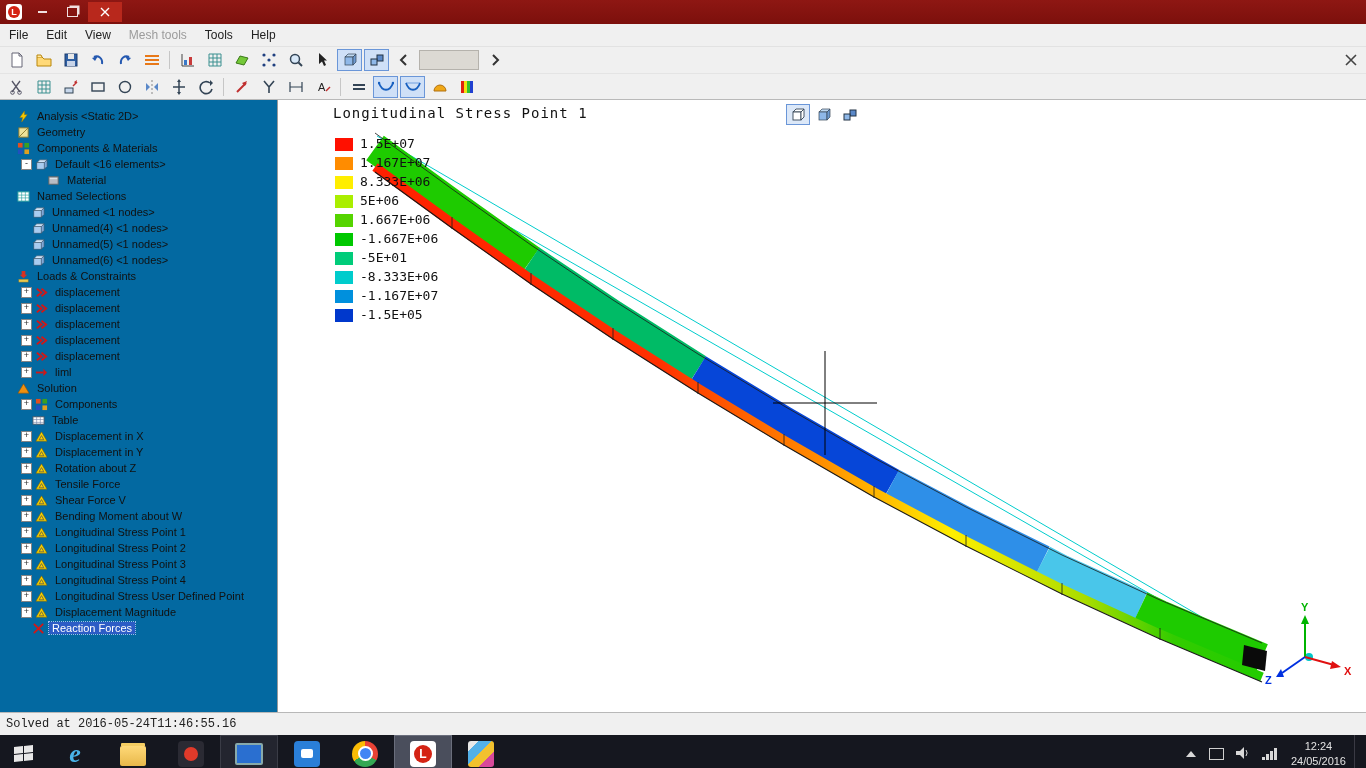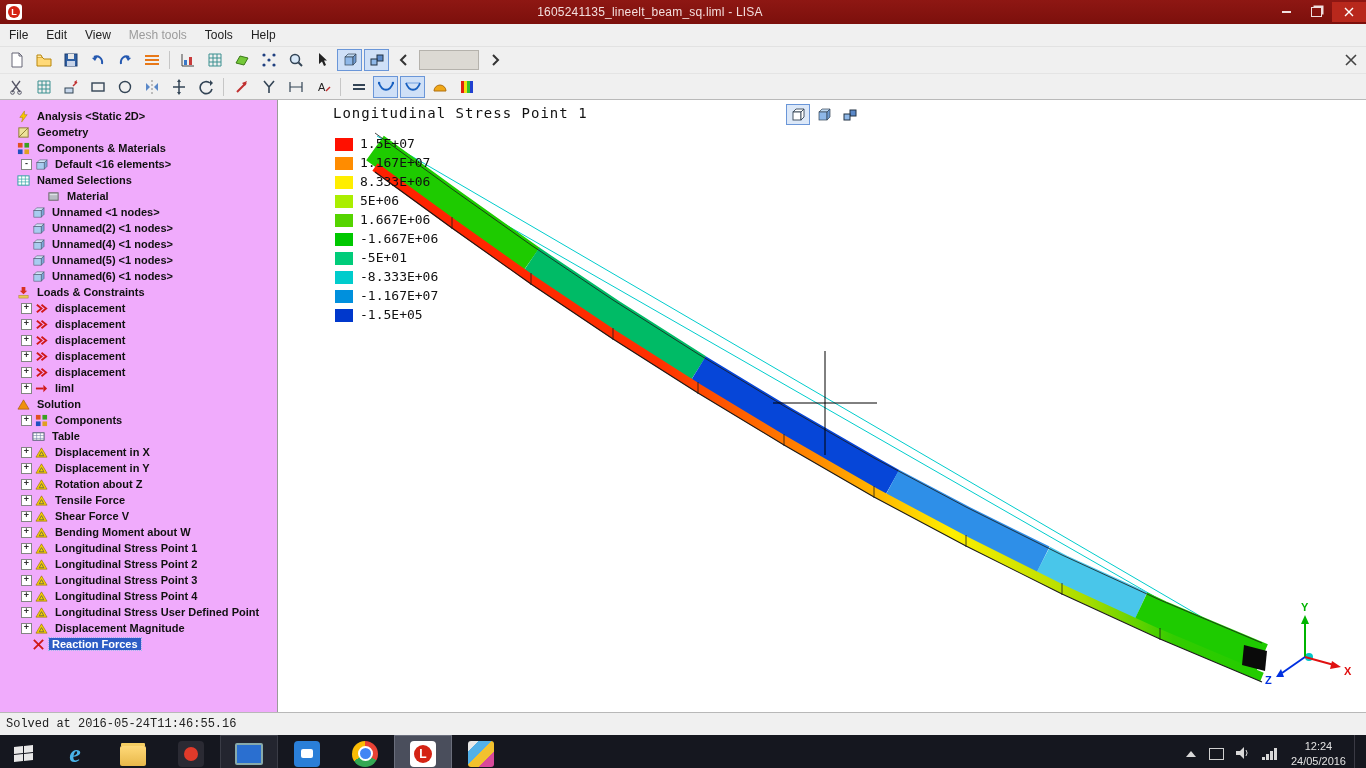--- a/index.html
+++ b/index.html
@@ -24,21 +24,21 @@
   #tb1{height:26px;border-bottom:1px solid #e4e4e4;}
   #tb2{height:25px;border-bottom:1px solid #b9b9b9;}
   .tbtn{width:25px;height:22px;border:1px solid transparent;background:transparent;padding:0;display:flex;align-items:center;justify-content:center;margin:0 1px;}
   .tbtn.on{background:#cfe0f7;border:1px solid #6a96d8;}
   .tico{width:16px;height:16px;}
   .tsep{width:1px;height:18px;background:#c6c6c6;margin:0 4px;}
   .tspacer{width:58px;height:18px;background:#dcd9d3;border:1px solid #b5b2ac;margin:0 2px;}
   #tb1-close{position:absolute;right:6px;top:4px;width:18px;height:18px;display:flex;align-items:center;justify-content:center;}
   
   #main{height:612px;display:flex;position:relative;background:#fff;}
-  #tree{width:277px;border-right:1px solid #9a9a9a;overflow:hidden;padding-top:8px;background:#f0abfc;font-weight:bold;}
+  #tree{width:277px;border-right:1px solid #9a9a9a;overflow:hidden;padding-top:8px;background:#0369a1;}
   .trow{display:flex;align-items:center;height:16px;font-size:11px;color:#111;white-space:nowrap;}
   .exp{width:9px;height:9px;border:1px solid #848484;background:#fff;font-size:9px;line-height:7px;text-align:center;color:#333;margin-right:3px;flex:none;}
   .expsp{width:11px;flex:none;}
   .ticon{width:13px;height:13px;margin-right:4px;flex:none;}
   .lbl{padding:0 3px;}
   .trow.sel .lbl{background:#2c5cc5;color:#fff;outline:1px dotted #9db9ea;}
   
   #viewport{position:relative;flex:1;background:#fff;}
   #beam{position:absolute;left:0;top:0;}
   #vptitle{position:absolute;left:55px;top:5px;font-family:"DejaVu Sans Mono",monospace;font-size:14px;letter-spacing:1px;color:#111;}
@@ -280,21 +280,20 @@
   <symbol id="ti-react" viewBox="0 0 14 14">
         <path d="M2 2l10 10M12 2L2 12" stroke="#d01818" stroke-width="2"></path>
       </symbol>
 </defs>
   </svg>
 
 <div id="titlebar">
   <div id="applogo">
       <div class="ldisc">L</div>
     </div>
-  <div id="wtitle">1605241135_lineelt_beam_sq.liml - LISA</div>
   <div class="wbtn" id="btn-min">
       <span></span>
     </div>
   <div class="wbtn" id="btn-max">
       <span></span>
     </div>
   <div class="wbtn" id="btn-close">
     <svg viewBox="0 0 10 10">
         <path d="M1 1l8 8M9 1L1 9" stroke="#fff" stroke-width="1.4"></path>
       </svg>
@@ -512,47 +511,40 @@
         </svg>
         <span class="lbl">Components &amp; Materials</span>
       </div>
       <div class="trow" style="padding-left: 21px;">
         <span class="exp">-</span>
         <svg class="ticon">
           <use href="#ti-cube"></use>
         </svg>
         <span class="lbl">Default &lt;16 elements&gt;</span>
       </div>
+      <div class="trow" style="padding-left: 36px;">
+        <span class="expsp"></span>
+        <svg class="ticon">
+          <use href="#ti-material"></use>
+        </svg>
+        <span class="lbl">Material</span>
+      </div>
       <div class="trow" style="padding-left: 6px;">
         <span class="expsp"></span>
         <svg class="ticon">
           <use href="#ti-grid"></use>
         </svg>
         <span class="lbl">Named Selections</span>
       </div>
-      <div class="trow" style="padding-left: 36px;">
-        <span class="expsp"></span>
-        <svg class="ticon">
-          <use href="#ti-material"></use>
-        </svg>
-        <span class="lbl">Material</span>
-      </div>
       <div class="trow" style="padding-left: 21px;">
         <span class="expsp"></span>
         <svg class="ticon">
           <use href="#ti-cube"></use>
         </svg>
         <span class="lbl">Unnamed &lt;1 nodes&gt;</span>
-      </div>
-      <div class="trow" style="padding-left: 21px;">
-        <span class="expsp"></span>
-        <svg class="ticon">
-          <use href="#ti-cube"></use>
-        </svg>
-        <span class="lbl">Unnamed(2) &lt;1 nodes&gt;</span>
       </div>
       <div class="trow" style="padding-left: 21px;">
         <span class="expsp"></span>
         <svg class="ticon">
           <use href="#ti-cube"></use>
         </svg>
         <span class="lbl">Unnamed(4) &lt;1 nodes&gt;</span>
       </div>
       <div class="trow" style="padding-left: 21px;">
         <span class="expsp"></span>

